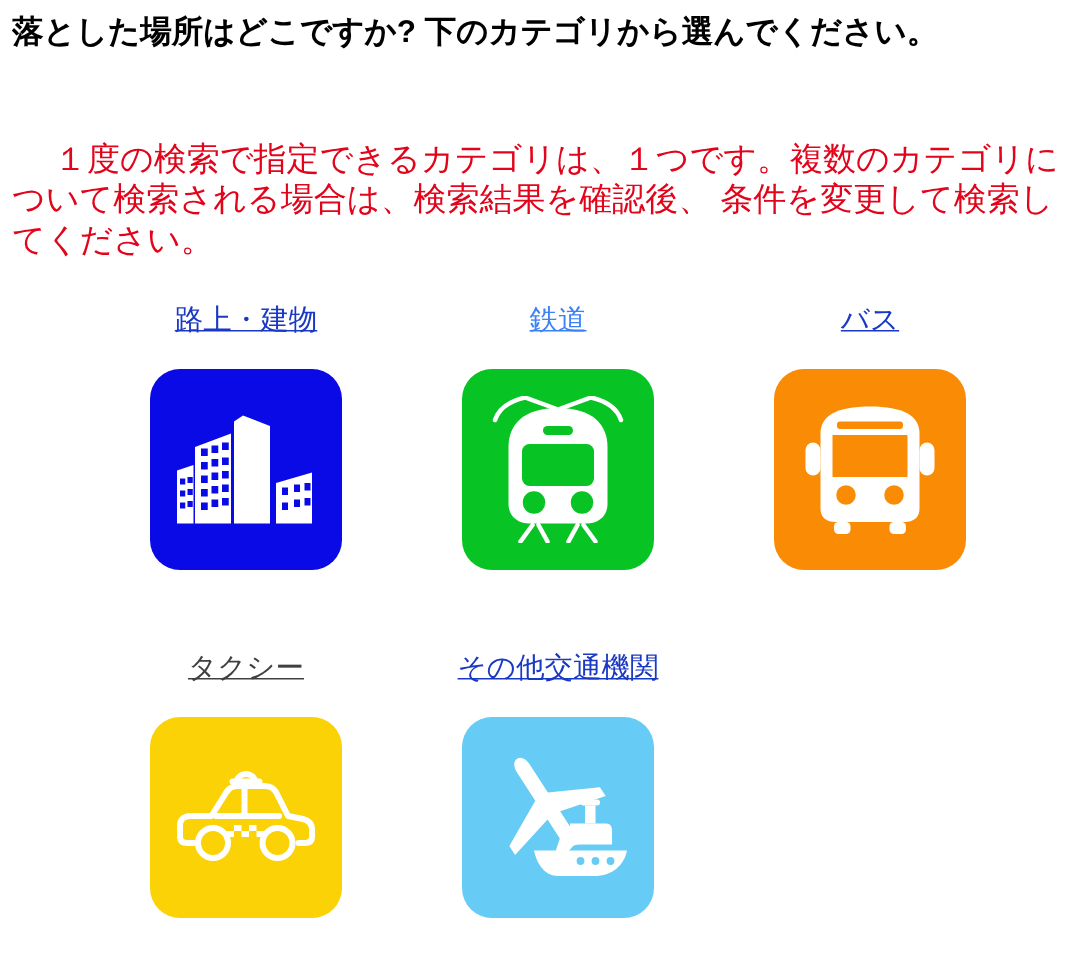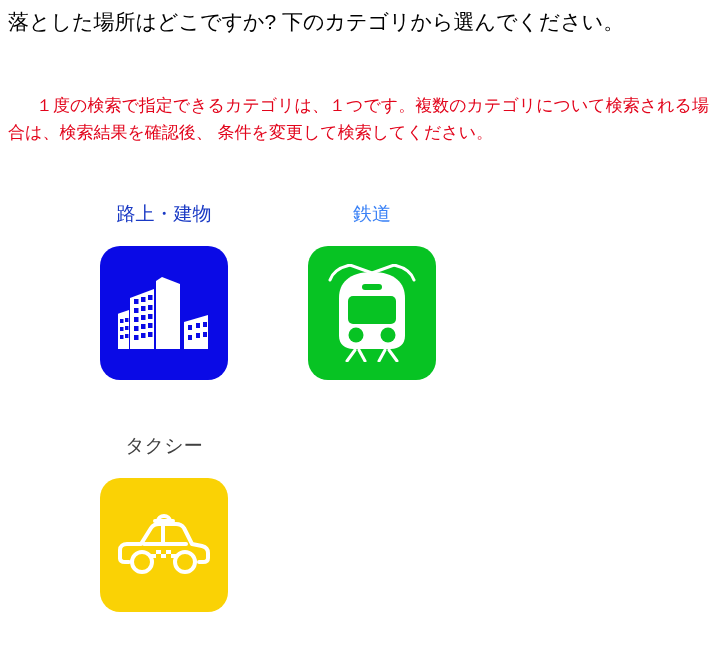--- a/index.html
+++ b/index.html
@@ -18,33 +18,33 @@
   }
 
   
   .page-heading {
     position: absolute;
     left: 8px;
     top: 6px;
     width: 712px;
     font-size: 21px;
     line-height: 32px;
-    font-weight: normal;
+    font-weight: bold;
     letter-spacing: 0px;
     color: #000000;
     white-space: normal;
   }
 
   
   .note-paragraph {
     position: absolute;
     left: 8px;
     top: 92px;
     width: 708px;
-    font-size: 17px;
+    font-size: 22px;
     line-height: 27px;
     color: #e2041b;
     text-indent: 28px;
   }
 
   
   .category-grid {
     position: absolute;
     left: 0;
     top: 202px;
@@ -61,20 +61,21 @@
     width: 128px;
     margin-right: 80px;
     display: flex;
     flex-direction: column;
     align-items: center;
   }
   .category-label {
     font-size: 19px;
     line-height: 24px;
     color: #1939c4;
+    text-decoration: underline;
     white-space: nowrap;
     cursor: pointer;
     margin-bottom: 20px;
   }
   .tile {
     width: 128px;
     height: 134px;
     border-radius: 20px;
     display: flex;
     align-items: center;
@@ -169,20 +170,42 @@
           <g stroke="#ffffff" stroke-width="3" stroke-linecap="round">
             <path d="M30 86 L22 97"></path>
             <path d="M34 86 L40 97"></path>
             <path d="M60 86 L54 97"></path>
             <path d="M64 86 L72 97"></path>
           </g>
         </svg>
       </div>
     </div>
 
+    <div class="category-cell">
+      <div class="category-label" style="color: rgb(25, 57, 196);">バス</div>
+      <div class="tile" style="background-color: rgb(250, 140, 5);">
+        <svg width="92" height="92" viewBox="0 0 92 92">
+
+          <rect x="3" y="28" width="10" height="22" rx="5" fill="#ffffff"></rect>
+          <rect x="79" y="28" width="10" height="22" rx="5" fill="#ffffff"></rect>
+
+          <path d="M46 4 C24 4 13 10 13 22 L13 72 C13 78 17 81 23 81 L69 81 C75 81 79 78 79 72 L79 22 C79 10 68 4 46 4 Z" fill="#ffffff"></path>
+
+          <rect x="24" y="14" width="44" height="5" rx="2" fill="#fa8c05"></rect>
+
+          <rect x="21" y="23" width="50" height="28" fill="#fa8c05"></rect>
+
+          <circle cx="30" cy="63" r="6.5" fill="#fa8c05"></circle>
+          <circle cx="62" cy="63" r="6.5" fill="#fa8c05"></circle>
+
+          <rect x="22" y="81" width="11" height="8" rx="3" fill="#ffffff"></rect>
+          <rect x="59" y="81" width="11" height="8" rx="3" fill="#ffffff"></rect>
+        </svg>
+      </div>
+    </div>
 
   </div>
 
   <div class="category-row">
 
     <div class="category-cell">
       <div class="category-label" style="color: #404040;">タクシー</div>
       <div class="tile" style="background-color: rgb(250, 210, 5);">
         <svg width="100" height="70" viewBox="0 0 100 70">
           <g fill="none" stroke="#ffffff" stroke-width="4" stroke-linejoin="round" stroke-linecap="round">
@@ -204,16 +227,42 @@
             <rect x="42" y="40" width="5" height="4"></rect>
             <rect x="52" y="40" width="5" height="4"></rect>
             <rect x="47" y="44" width="5" height="4"></rect>
             <rect x="57" y="44" width="5" height="4"></rect>
             <rect x="37" y="44" width="5" height="4"></rect>
           </g>
         </svg>
       </div>
     </div>
 
+    <div class="category-cell">
+      <div class="category-label" style="color: rgb(25, 57, 196);">その他交通機関</div>
+      <div class="tile" style="background-color: rgb(103, 204, 245);">
+        <svg width="104" height="104" viewBox="0 0 104 104">
+          <g fill="#ffffff">
+
+            <g transform="rotate(-33 46 42)">
+              <path d="M44 6 C47 6 49 9 49 14 L49 36 L80 52 L80 59 L49 51 L49 66 L59 74 L59 79 L44 75 L29 79 L29 74 L39 66 L39 51 L8 59 L8 52 L39 36 L39 14 C39 9 41 6 44 6 Z"></path>
+            </g>
+
+            <path d="M36 74 L98 74 C96 84 88 91 76 91 L52 91 C43 91 38 83 36 74 Z"></path>
+
+            <path d="M60 56 L84 56 C87 56 88 58 88 61 L88 70 L60 70 Z"></path>
+
+            <rect x="70" y="44" width="7" height="12"></rect>
+            <rect x="67" y="40" width="13" height="4" rx="2"></rect>
+          </g>
+
+          <g fill="#67ccf5">
+            <circle cx="67" cy="81" r="2.6"></circle>
+            <circle cx="77" cy="81" r="2.6"></circle>
+            <circle cx="87" cy="81" r="2.6"></circle>
+          </g>
+        </svg>
+      </div>
+    </div>
 
   </div>
 
 </div>
 
 </body></html>

